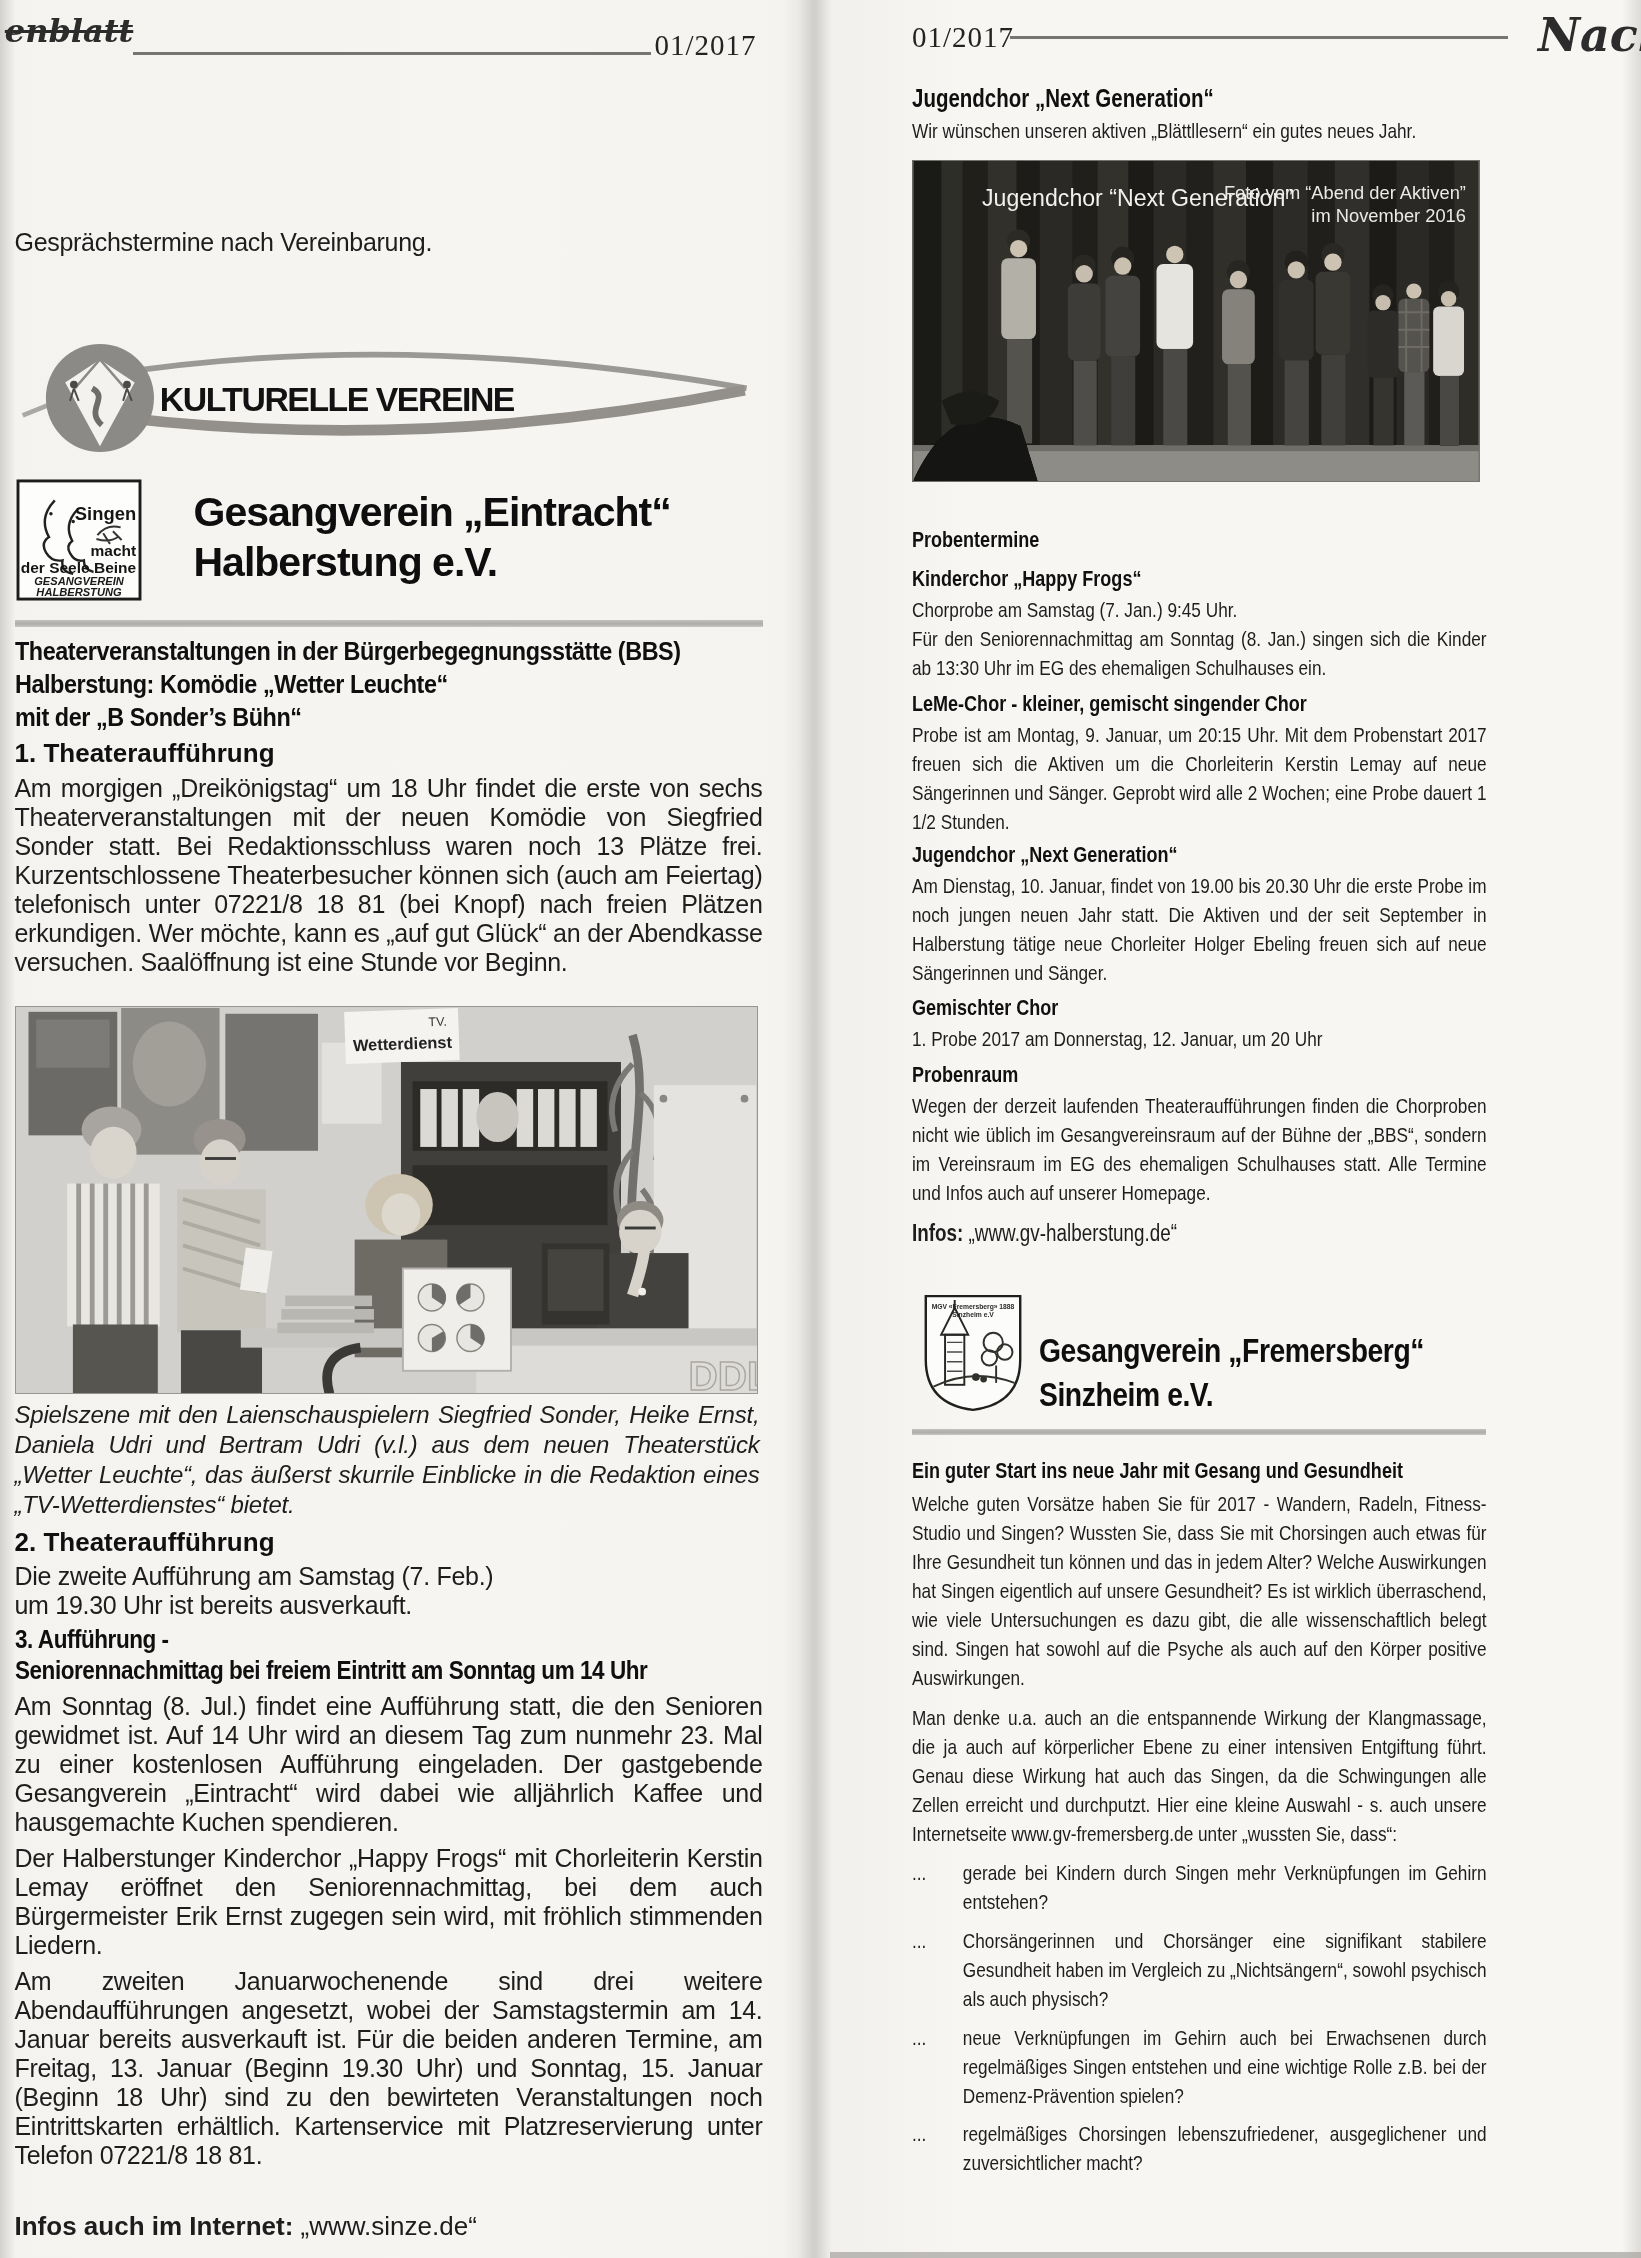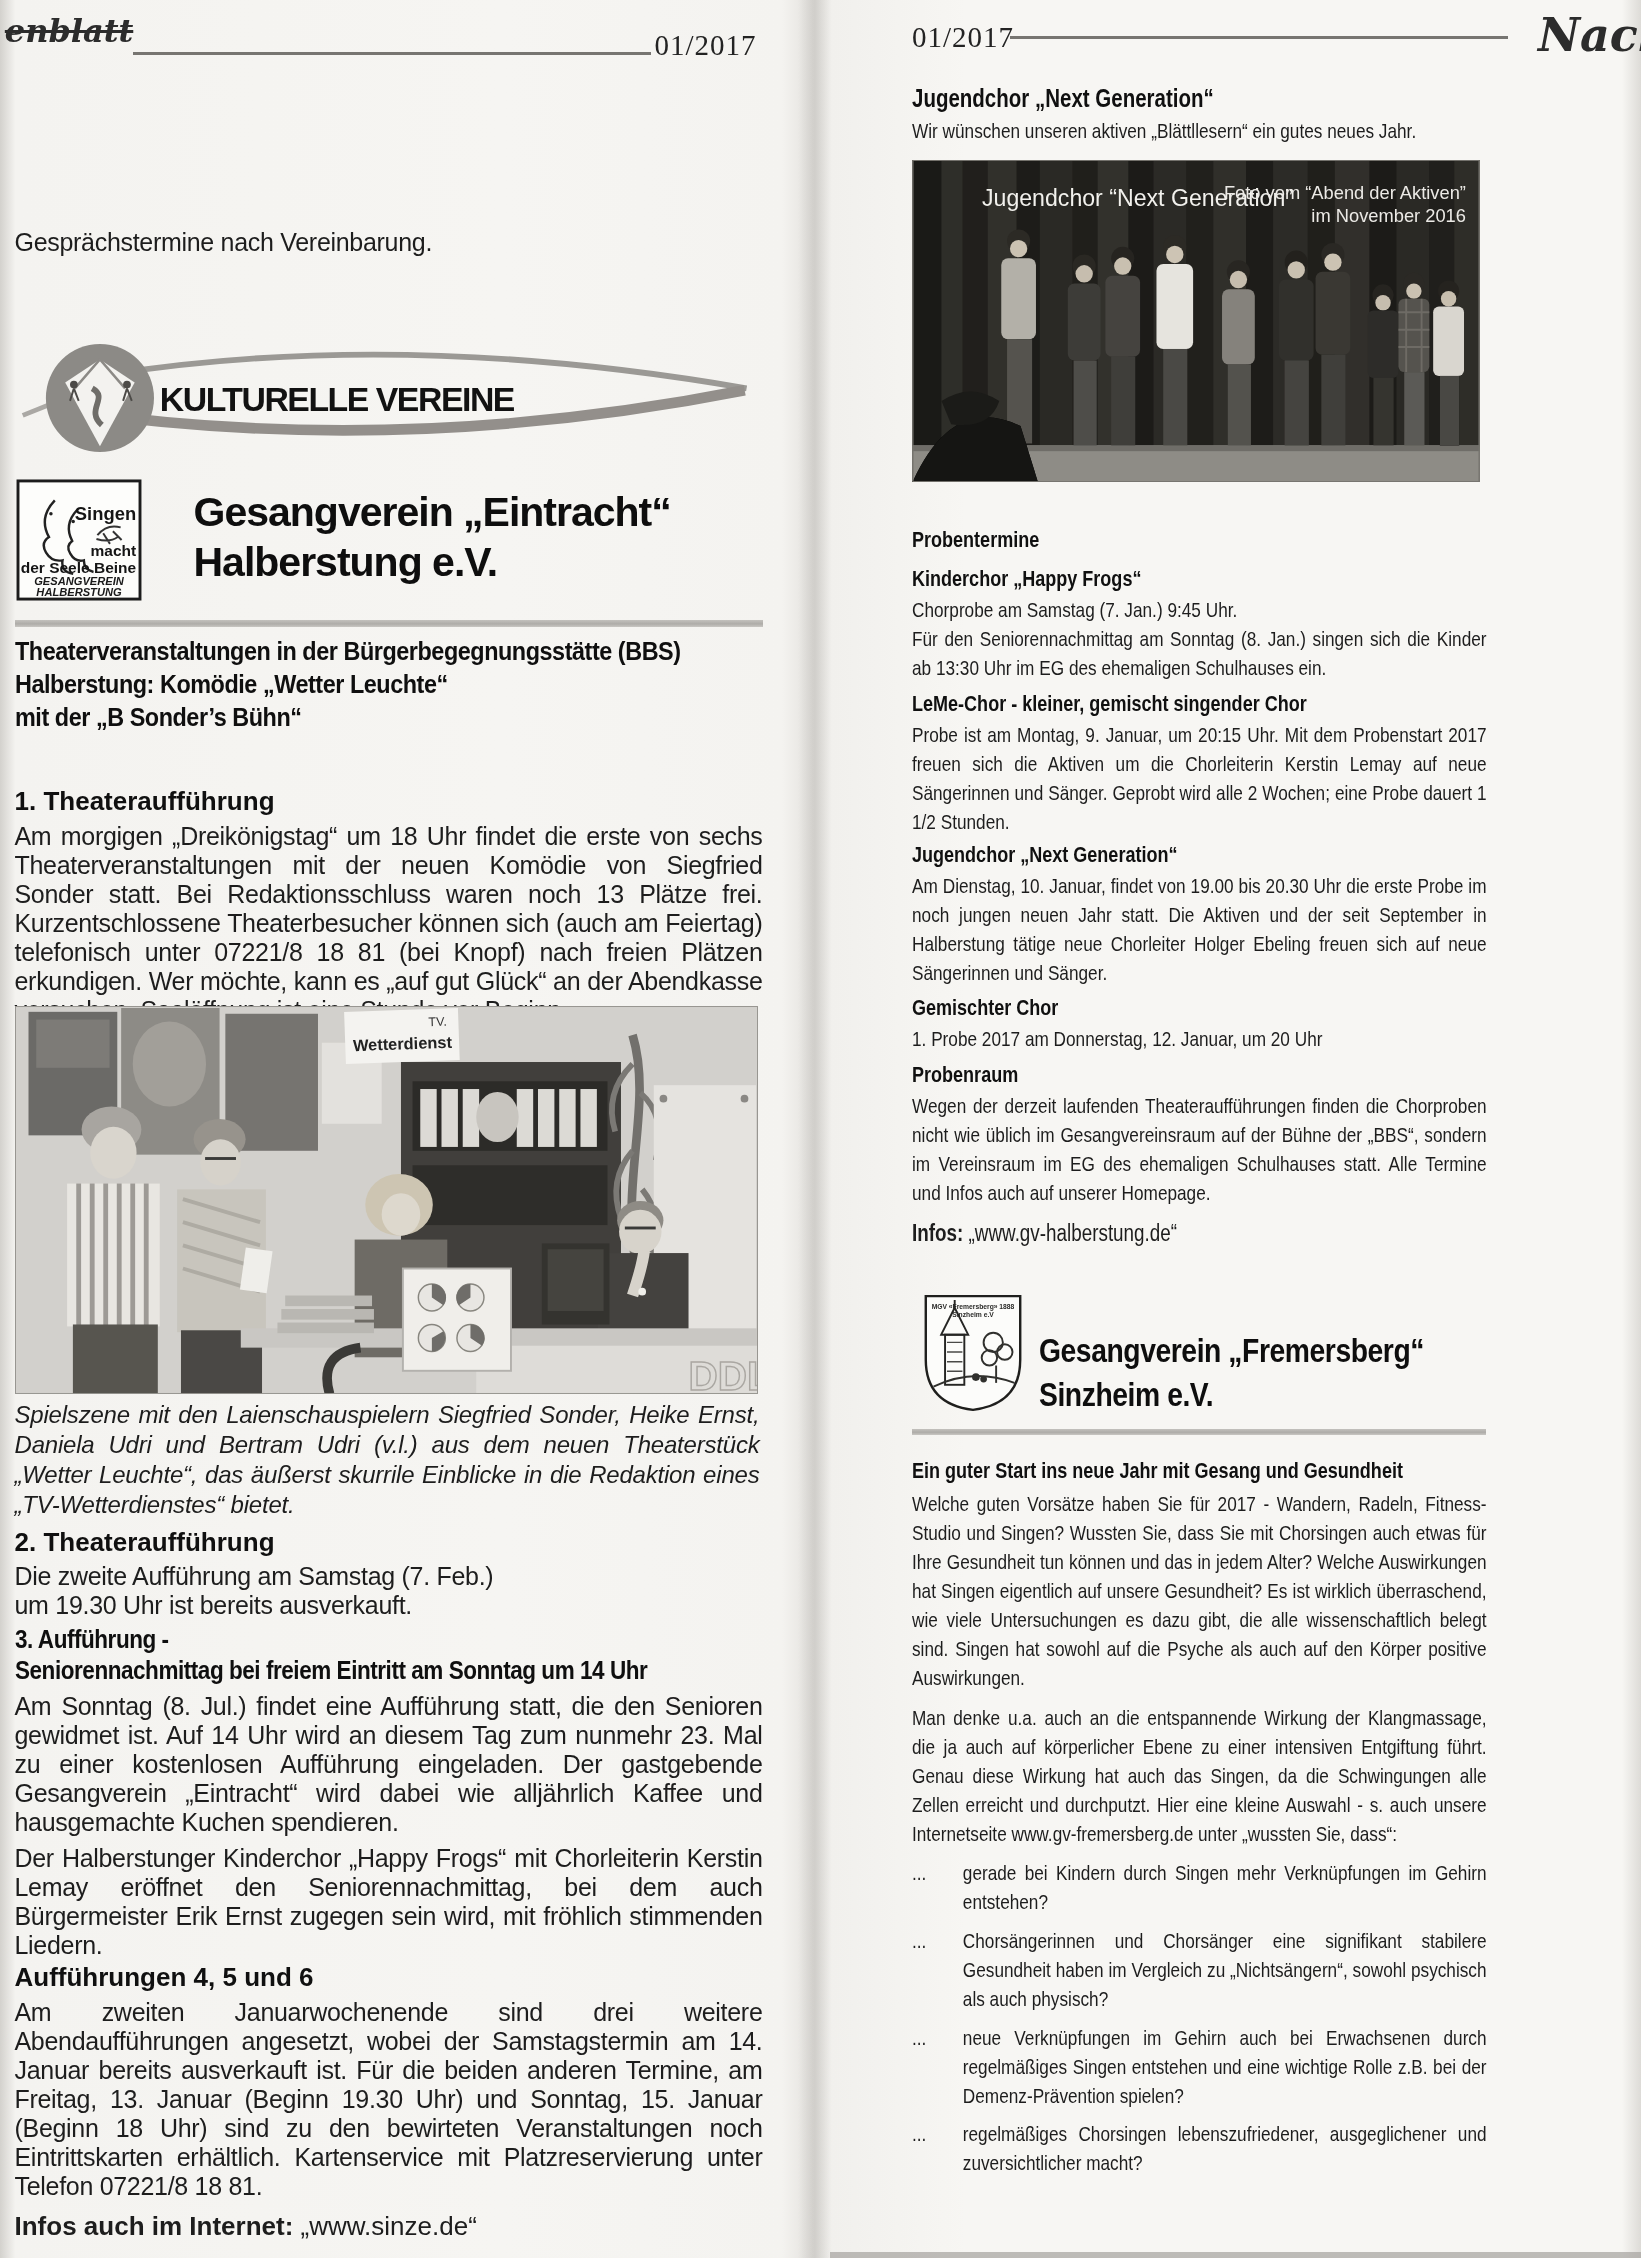--- a/index.html
+++ b/index.html
@@ -89,21 +89,21 @@
     </div>
 
     <div class="abs rule-thick" style="left:0;top:620px;width:748px;height:6.8px;"></div>
 
     <div class="abs condl" style="left:0;top:635px;">
       <div class="pre" style="font-size:26px;line-height:33px;font-weight:bold;color:#0f0f0f;letter-spacing:-0.5px;">Theaterveranstaltungen in der Bürgerbegegnungsstätte (BBS)
 Halberstung: Komödie „Wetter Leuchte“
 mit der „B Sonder’s Bühn“</div>
     </div>
 
-    <div class="abs" style="left:0;top:738px;width:748px;margin-top:48px;">
+    <div class="abs" style="left:0;top:738px;width:748px;">
       <div class="h-l">1. Theateraufführung</div>
       <div class="body-l" style="margin-top:4.8px;">Am morgigen „Dreikönigstag“ um 18 Uhr findet die erste von sechs Theaterveranstaltungen mit der neuen Komödie von Siegfried Sonder statt. Bei Redaktionsschluss waren noch 13 Plätze frei. Kurzentschlossene Theaterbesucher können sich (auch am Feiertag) telefonisch unter 07221/8 18 81 (bei Knopf) nach freien Plätzen erkundigen. Wer möchte, kann es „auf gut Glück“ an der Abendkasse versuchen. Saalöffnung ist eine Stunde vor Beginn.</div>
     </div>
 
     <div class="abs" style="left:0;top:1006px;width:743px;height:388px;">
       <svg width="743" height="388" viewBox="0 0 770 402">
         <rect width="770" height="402" fill="#d2d0cc"></rect>
         <rect x="14" y="6" width="92" height="128" fill="#6b6a67"></rect>
         <rect x="22" y="14" width="76" height="50" fill="#7d7b77"></rect>
         <rect x="110" y="2" width="102" height="152" fill="#8d8b86"></rect>
@@ -200,21 +200,20 @@
     <div class="abs" style="left:0;top:1624px;width:748px;">
       <div class="condl">
         <div class="pre" style="font-size:25px;line-height:31px;font-weight:bold;color:#0f0f0f;letter-spacing:-0.5px;">3. Aufführung -
 Seniorennachmittag bei freiem Eintritt am Sonntag um 14 Uhr</div>
       </div>
       <div class="body-l" style="margin-top:5.8px;">Am Sonntag (8. Jul.) findet eine Aufführung statt, die den Senioren gewidmet ist. Auf 14 Uhr wird an diesem Tag zum nunmehr 23. Mal zu einer kostenlosen Aufführung eingeladen. Der gastgebende Gesangverein „Eintracht“ wird dabei wie alljährlich Kaffee und hausgemachte Kuchen spendieren.</div>
       <div class="body-l" style="margin-top:7.7px;">Der Halberstunger Kinderchor „Happy Frogs“ mit Chorleiterin Kerstin Lemay eröffnet den Seniorennachmittag, bei dem auch Bürgermeister Erik Ernst zugegen sein wird, mit fröhlich stimmenden Liedern.</div>
     </div>
 
     <div class="abs" style="left:0;top:1962px;width:748px;">
-      <div class="h-l">Aufführungen 4, 5 und 6</div>
       <div class="body-l" style="margin-top:4.8px;">Am zweiten Januarwochenende sind drei weitere Abendaufführungen angesetzt, wobei der Samstagstermin am 14. Januar bereits ausverkauft ist. Für die beiden anderen Termine, am Freitag, 13. Januar (Beginn 19.30 Uhr) und Sonntag, 15. Januar (Beginn 18 Uhr) sind zu den bewirteten Veranstaltungen noch Eintrittskarten erhältlich. Kartenservice mit Platzreservierung unter Telefon 07221/8 18 81.</div>
     </div>
 
     <div class="abs" style="left:0;top:2211px;width:748px;font-size:26px;">
       <span class="b">Infos auch im Internet:</span><span> „www.sinze.de“</span>
     </div>
   </div>
 
   <span class="script abs" style="left:1538px;top:7.7px;font-size:46px;white-space:nowrap;">Nachrich</span>
 

